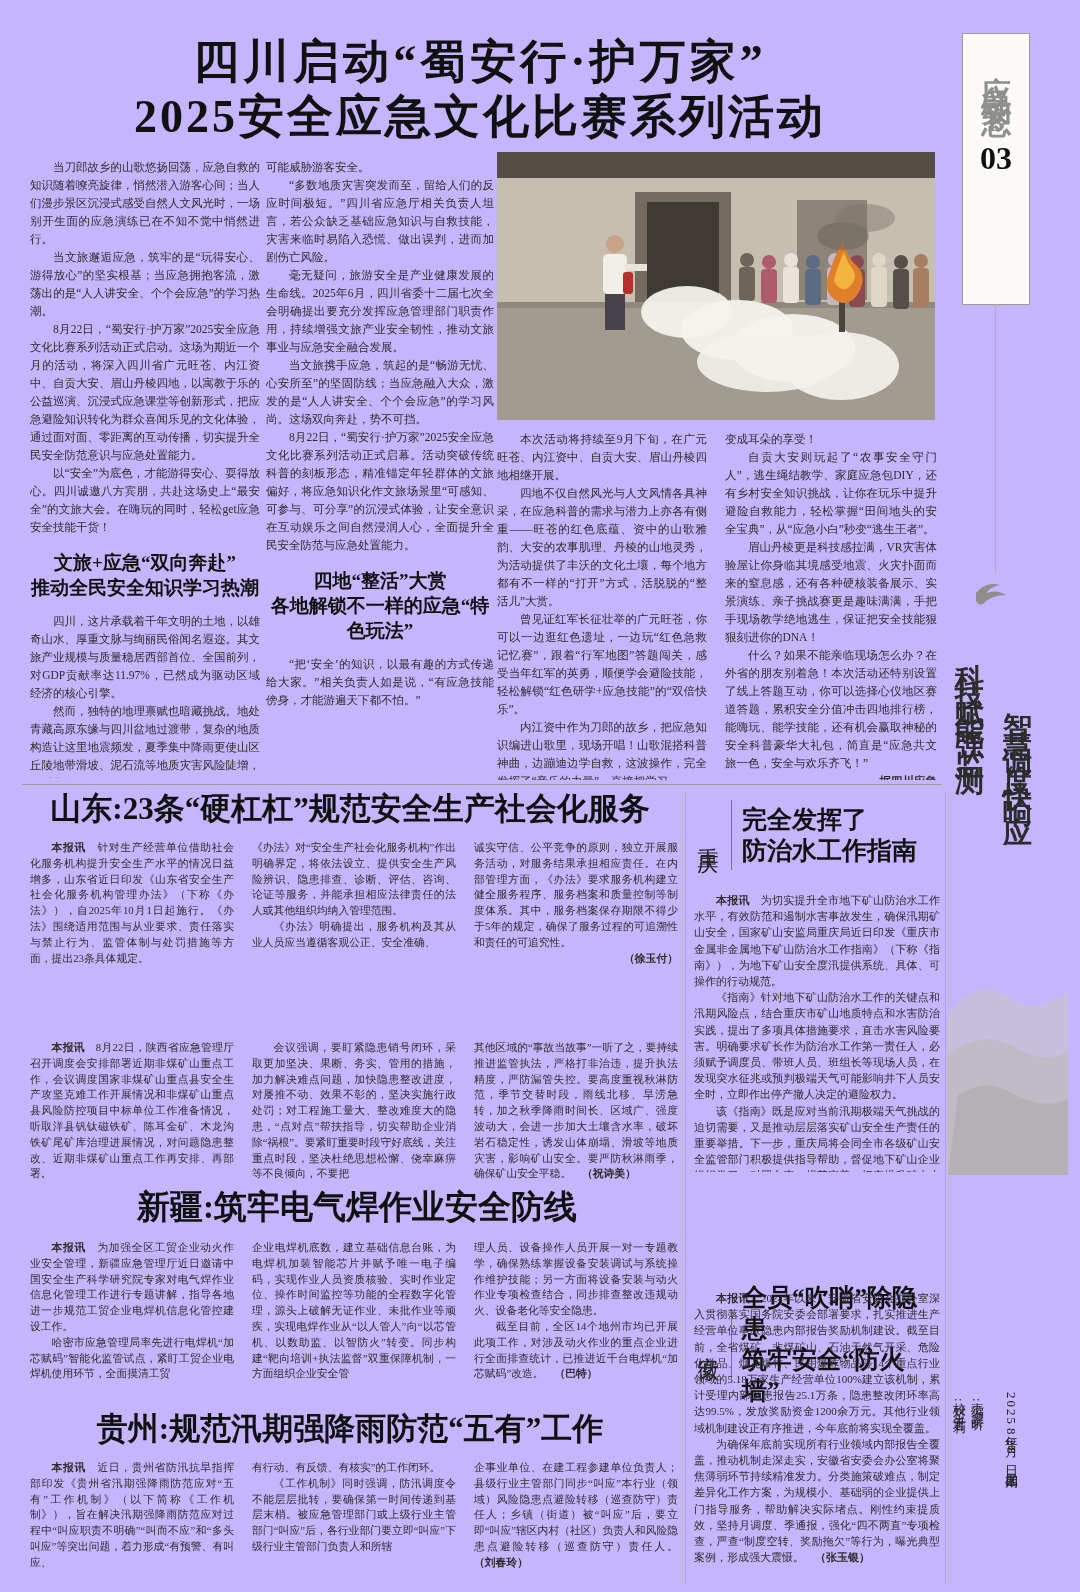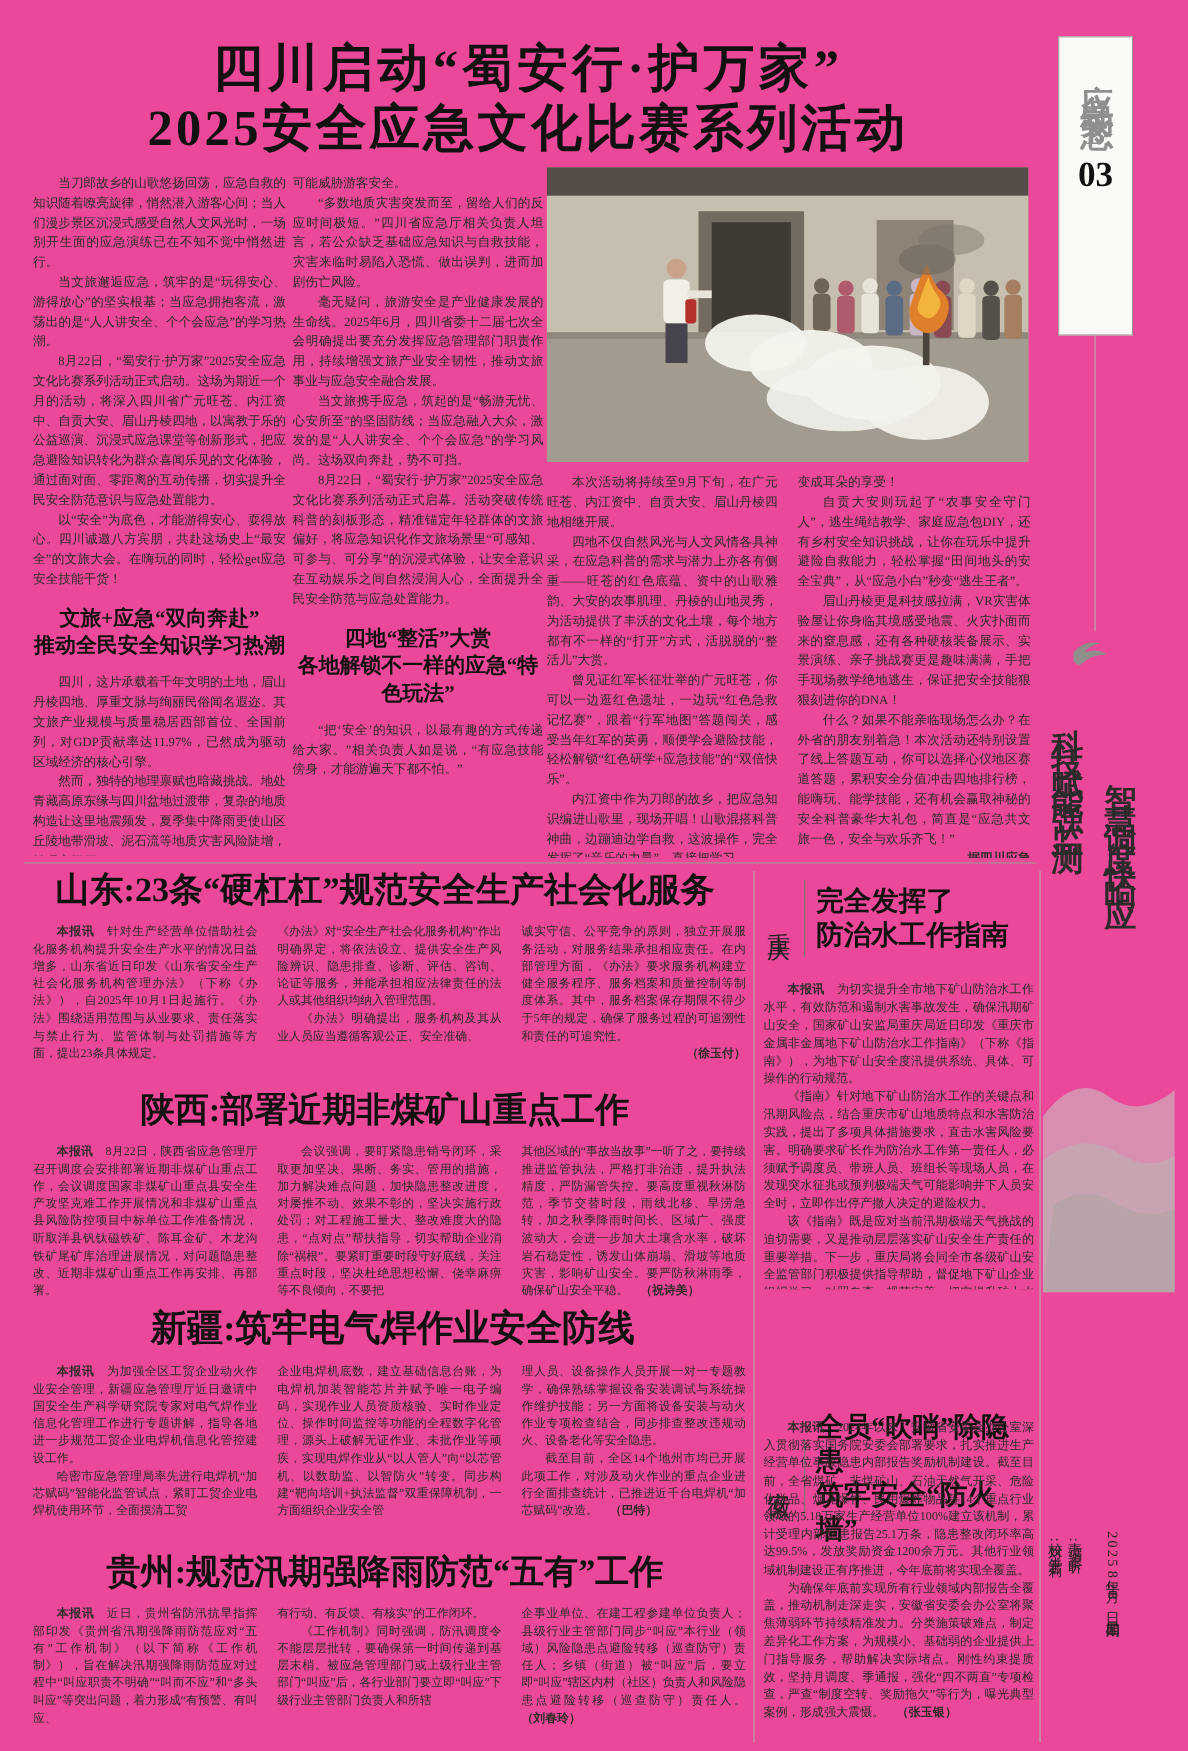--- a/index.html
+++ b/index.html
@@ -1,16 +1,16 @@
 <!DOCTYPE html>
 <html><head>
 <meta charset="utf-8">
 <style>
   html,body{margin:0;padding:0;background:#dcdcd8;}
-  #page{position:relative;width:1080px;height:1592px;background:#ec4899;margin:0 auto;overflow:hidden;
+  #page{position:relative;width:1080px;height:1592px;background:#c4b5fd;margin:0 auto;overflow:hidden;
         font-family:"Liberation Serif","DejaVu Serif",serif;color:#262626;}
   .abs{position:absolute;}
   
   .main-headline{left:30px;top:36px;width:900px;text-align:center;font-weight:900;color:#111;}
   .main-headline .l1{font-size:46px;letter-spacing:4px;line-height:1.15;}
   .main-headline .l2{font-size:46px;letter-spacing:3px;line-height:1.2;}
   
   .art-col{font-size:11.5px;line-height:18px;text-align:justify;color:#2e2c2a;overflow:hidden;}
   .art-col p{margin:0;text-indent:2em;}
   .art-col p.cont{text-indent:0;}
@@ -128,21 +128,21 @@
 
   <div class="abs art-col" style="left:30px;top:158px;width:230px;height:620px;">
     <p>当刀郎故乡的山歌悠扬回荡，应急自救的知识随着嘹亮旋律，悄然潜入游客心间；当人们漫步景区沉浸式感受自然人文风光时，一场别开生面的应急演练已在不知不觉中悄然进行。</p>
     <p>当文旅邂逅应急，筑牢的是“玩得安心、游得放心”的坚实根基；当应急拥抱客流，激荡出的是“人人讲安全、个个会应急”的学习热潮。</p>
     <p>8月22日，“蜀安行·护万家”2025安全应急文化比赛系列活动正式启动。这场为期近一个月的活动，将深入四川省广元旺苍、内江资中、自贡大安、眉山丹棱四地，以寓教于乐的公益巡演、沉浸式应急课堂等创新形式，把应急避险知识转化为群众喜闻乐见的文化体验，通过面对面、零距离的互动传播，切实提升全民安全防范意识与应急处置能力。</p>
     <p>以“安全”为底色，才能游得安心、耍得放心。四川诚邀八方宾朋，共赴这场史上“最安全”的文旅大会。在嗨玩的同时，轻松get应急安全技能干货！</p>
     <div class="subhead">
       <div>文旅+应急“双向奔赴”</div>
       <div>推动全民安全知识学习热潮</div>
     </div>
-    <p>四川，这片承载着千年文明的土地，眉山丹棱四地、厚重文脉与绚丽民俗闻名遐迩。其文旅产业规模与质量稳居西部首位、全国前列，对GDP贡献率达11.97%，已然成为驱动区域经济的核心引擎。</p>
+    <p>四川，这片承载着千年文明的土地，以雄奇山水、厚重文脉与绚丽民俗闻名遐迩。其文旅产业规模与质量稳居西部首位、全国前列，对GDP贡献率达11.97%，已然成为驱动区域经济的核心引擎。</p>
     <p>然而，独特的地理禀赋也暗藏挑战。地处青藏高原东缘与四川盆地过渡带，复杂的地质构造让这里地震频发，夏季集中降雨更使山区丘陵地带滑坡、泥石流等地质灾害风险陡增，转瞬之间便</p>
   </div>
 
   <div class="abs art-col" style="left:266px;top:158px;width:228px;height:620px;">
     <p class="cont">可能威胁游客安全。</p>
     <p>“多数地质灾害突发而至，留给人们的反应时间极短。”四川省应急厅相关负责人坦言，若公众缺乏基础应急知识与自救技能，灾害来临时易陷入恐慌、做出误判，进而加剧伤亡风险。</p>
     <p>毫无疑问，旅游安全是产业健康发展的生命线。2025年6月，四川省委十二届七次全会明确提出要充分发挥应急管理部门职责作用，持续增强文旅产业安全韧性，推动文旅事业与应急安全融合发展。</p>
     <p>当文旅携手应急，筑起的是“畅游无忧、心安所至”的坚固防线；当应急融入大众，激发的是“人人讲安全、个个会应急”的学习风尚。这场双向奔赴，势不可挡。</p>
     <p>8月22日，“蜀安行·护万家”2025安全应急文化比赛系列活动正式启幕。活动突破传统科普的刻板形态，精准锚定年轻群体的文旅偏好，将应急知识化作文旅场景里“可感知、可参与、可分享”的沉浸式体验，让安全意识在互动娱乐之间自然浸润人心，全面提升全民安全防范与应急处置能力。</p>
     <div class="subhead">
@@ -191,21 +191,20 @@
       <div>完全发挥了</div>
       <div>防治水工作指南</div>
     </div>
   </div>
   <div class="abs news-col" style="left:694px;top:892px;width:246px;height:280px;font-size:11px;line-height:16.2px;">
     <p><span class="lead">本报讯</span>　<span>为切实提升全市地下矿山防治水工作水平，有效防范和遏制水害事故发生，确保汛期矿山安全，国家矿山安监局重庆局近日印发《重庆市金属非金属地下矿山防治水工作指南》（下称《指南》），为地下矿山安全度汛提供系统、具体、可操作的行动规范。</span></p>
     <p>《指南》针对地下矿山防治水工作的关键点和汛期风险点，结合重庆市矿山地质特点和水害防治实践，提出了多项具体措施要求，直击水害风险要害。明确要求矿长作为防治水工作第一责任人，必须赋予调度员、带班人员、班组长等现场人员，在发现突水征兆或预判极端天气可能影响井下人员安全时，立即作出停产撤人决定的避险权力。</p>
     <p><span>该《指南》既是应对当前汛期极端天气挑战的迫切需要，又是推动层层落实矿山安全生产责任的重要举措。下一步，重庆局将会同全市各级矿山安全监管部门积极提供指导帮助，督促地下矿山企业组织学习、对照自查、规范完善，切实提升矿山水害防治能力。</span>　</p>
   </div>
 
-  <div class="abs sec-headline" style="left:22px;top:988px;width:656px;font-size:31px;">陕西:部署近期非煤矿山重点工作</div>
   <div class="abs news-col" style="left:30px;top:1040px;width:204px;height:146px;">
     <p><span class="lead">本报讯</span>　<span>8月22日，陕西省应急管理厅召开调度会安排部署近期非煤矿山重点工作，会议调度国家非煤矿山重点县安全生产攻坚克难工作开展情况和非煤矿山重点县风险防控项目中标单位工作准备情况，听取洋县钒钛磁铁矿、陈耳金矿、木龙沟铁矿尾矿库治理进展情况，对问题隐患整改、近期非煤矿山重点工作再安排、再部署。</span></p>
   </div>
   <div class="abs news-col" style="left:252px;top:1040px;width:204px;height:146px;">
     <p>会议强调，要盯紧隐患销号闭环，采取更加坚决、果断、务实、管用的措施，加力解决难点问题，加快隐患整改进度，对屡推不动、效果不彰的，坚决实施行政处罚；对工程施工量大、整改难度大的隐患，“点对点”帮扶指导，切实帮助企业消除“祸根”。要紧盯重要时段守好底线，关注重点时段，坚决杜绝思想松懈、侥幸麻痹等不良倾向，不要把</p>
   </div>
   <div class="abs news-col" style="left:474px;top:1040px;width:204px;height:146px;">
     <p class="cont"><span>其他区域的“事故当故事”一听了之，要持续推进监管执法，严格打非治违，提升执法精度，严防漏管失控。要高度重视秋淋防范，季节交替时段，雨线北移、旱涝急转，加之秋季降雨时间长、区域广、强度波动大，会进一步加大土壤含水率，破坏岩石稳定性，诱发山体崩塌、滑坡等地质灾害，影响矿山安全。要严防秋淋雨季，确保矿山安全平稳。</span>　<span class="byline">（祝诗美）</span></p>
   </div>
 

